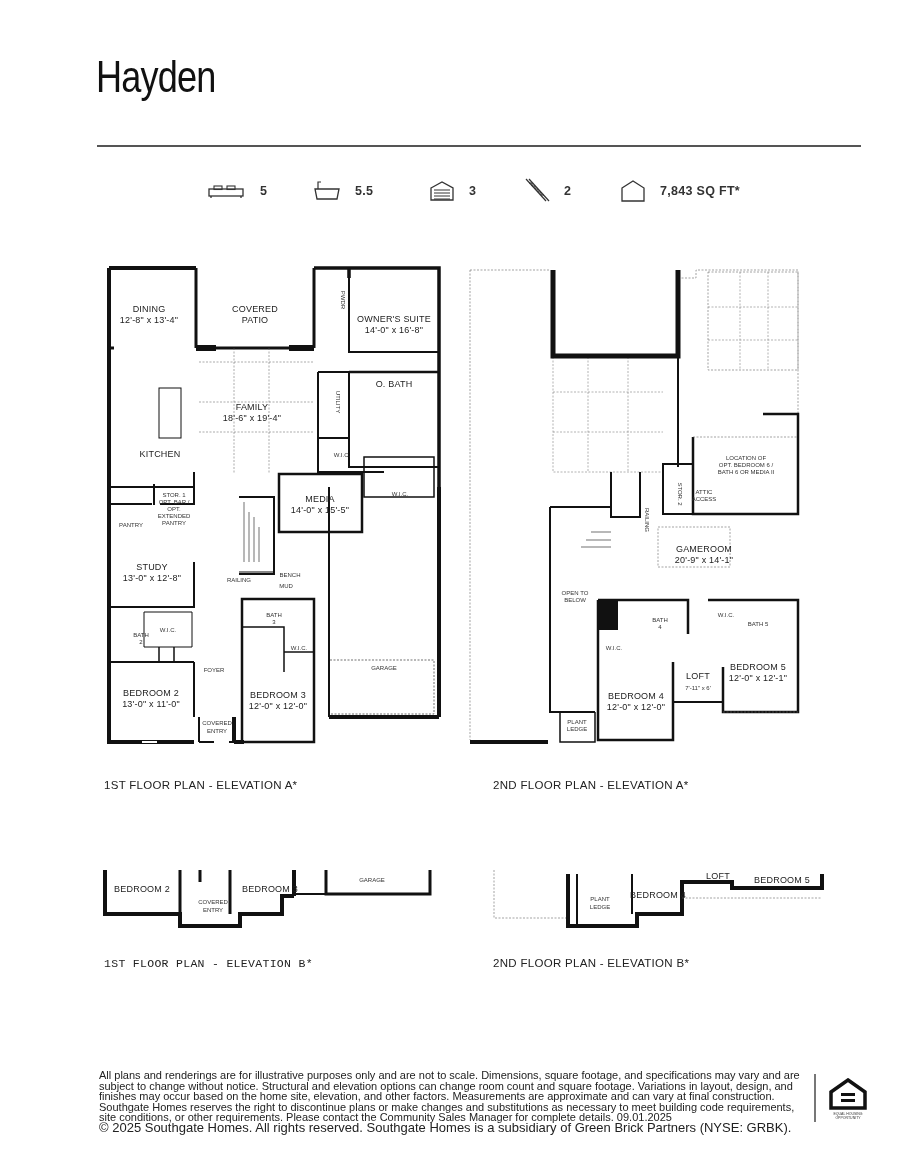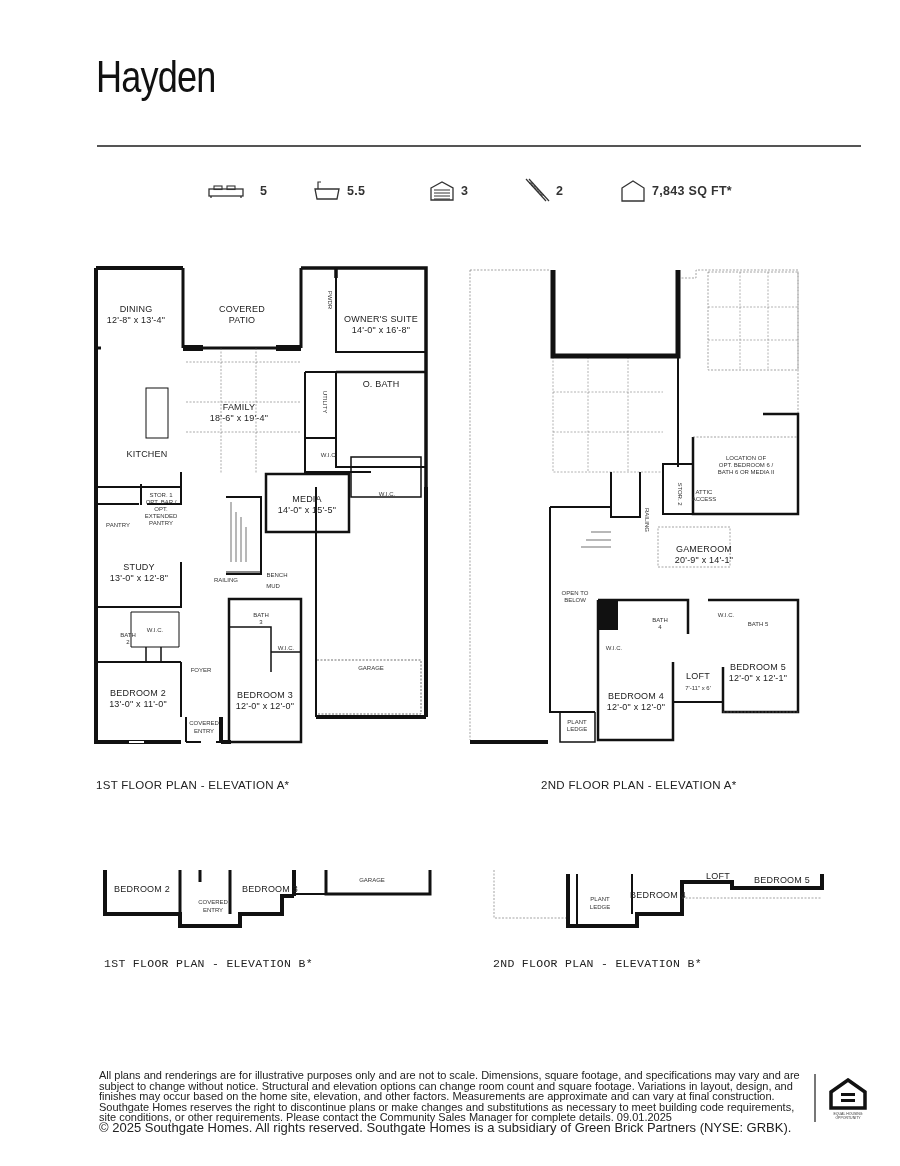--- a/index.html
+++ b/index.html
@@ -6,21 +6,21 @@
   html, body { width: 900px; height: 1166px; background: #ffffff; overflow: hidden; }
   body { position: relative; font-family: "Liberation Sans", sans-serif; color: #1a1a1a; }
 
   .title { position: absolute; left: 96px; top: 52px; font-family: "Liberation Sans", sans-serif;
            font-size: 44px; font-weight: 400; letter-spacing: -1px; transform: scaleX(0.82); transform-origin: left top; color: #111; }
   .rule { position: absolute; left: 97px; top: 145px; width: 764px; height: 1.5px; background: #555; }
 
   .specs { position: absolute; top: 176px; left: 0; width: 900px; height: 30px; }
   .spec { position: absolute; top: 0; display: flex; align-items: center; height: 30px; }
   .spec svg { display: block; }
-  .spec-val { font-size: 12.5px; font-weight: 700; color: #333; margin-left: 6px; letter-spacing: 0.3px; }
+  .spec-val { font-size: 12.5px; font-weight: 700; color: #333; margin-left: 14px; letter-spacing: 0.3px; }
 
   .plan { position: absolute; }
   .plan svg { display: block; overflow: visible; }
   .room-label { font-family: "Liberation Sans", sans-serif; font-size: 9px; fill: #222; text-anchor: middle; letter-spacing: 0.2px; }
   .room-small { font-family: "Liberation Sans", sans-serif; font-size: 6px; fill: #333; text-anchor: middle; }
 
   .caption { position: absolute; font-size: 11.5px; color: #222; letter-spacing: 0.3px; }
 
   .disclaimer { position: absolute; left: 99px; top: 1070px; width: 710px; font-size: 11px; line-height: 10.6px; color: #222; }
   .copyright { position: absolute; left: 99px; top: 1120px; width: 710px; font-size: 13px; color: #222; }
@@ -80,21 +80,21 @@
   <div class="spec" style="left:620px;">
     <span>
       <svg width="26" height="24" viewBox="0 0 26 24">
           <path d="M2 9 L13 2 L24 9 V22 H2 Z" fill="none" stroke="#333" stroke-width="1.3"></path>
         </svg>
     </span>
     <span class="spec-val">7,843 SQ FT*</span>
   </div>
 </div>
 
-<div class="plan" style="left:91px; top:262px;">
+<div class="plan" style="left:104px; top:262px;">
   <svg width="340" height="490" viewBox="0 0 340 490">
     <g stroke="#111" fill="none">
 
       <path d="M5 6 H92 M5 6 V480 H80" stroke-width="4"></path>
       <path d="M92 6 V86 M92 86 H210 M210 6 V86" stroke-width="3"></path>
       <path d="M92 86 H112 M185 86 H210" stroke-width="6"></path>
       <path d="M210 6 H245 V16 M245 6 H335 V225" stroke-width="3.5"></path>
       <path d="M335 225 V455 M225 455 H335" stroke-width="4"></path>
       <path d="M80 480 H90 M130 480 H140 M130 455 V480" stroke-width="4"></path>
 
@@ -178,21 +178,21 @@
     <text class="room-small" x="195" y="388">W.I.C.</text>
     <text class="room-small" x="280" y="408">GARAGE</text>
     <text class="room-label" x="47" y="434">BEDROOM 2</text>
     <text class="room-label" x="47" y="445">13'-0" x 11'-0"</text>
     <text class="room-label" x="174" y="436">BEDROOM 3</text>
     <text class="room-label" x="174" y="447">12'-0" x 12'-0"</text>
     <text class="room-small" x="113" y="463">COVERED</text>
     <text class="room-small" x="113" y="471">ENTRY</text>
   </svg>
 </div>
-<div class="caption" style="left:96px; top:779px;">1ST FLOOR PLAN - ELEVATION A*</div>
+<div class="caption" style="left:104px; top:779px;">1ST FLOOR PLAN - ELEVATION A*</div>
 
 <div class="plan" style="left:468px; top:262px;">
   <svg width="340" height="490" viewBox="0 0 340 490">
     <g stroke="#111" fill="none">
 
       <path d="M2 8 V478 M2 8 H82 M210 16 H228 V8 H330 V220" stroke-width="0.6" stroke-dasharray="2 1.5" stroke="#666"></path>
       <path d="M240 10 H330 V108 H240 Z" stroke-width="0.6" stroke-dasharray="2 1.5" stroke="#666"></path>
       <path d="M272 10 V108 M300 10 V108 M240 45 H330 M240 78 H330" stroke-width="0.5" stroke-dasharray="2 1.5" stroke="#666"></path>
       <path d="M85 95 V210 H195 M85 130 H195 M85 170 H195 M120 95 V210 M160 95 V210" stroke-width="0.5" stroke-dasharray="2 1.5" stroke="#666"></path>
 
@@ -239,21 +239,21 @@
     <text class="room-label" x="230" y="417">LOFT</text>
     <text class="room-small" x="230" y="428">7'-11" x 6'</text>
     <text class="room-label" x="168" y="437">BEDROOM 4</text>
     <text class="room-label" x="168" y="448">12'-0" x 12'-0"</text>
     <text class="room-label" x="290" y="408">BEDROOM 5</text>
     <text class="room-label" x="290" y="419">12'-0" x 12'-1"</text>
     <text class="room-small" x="109" y="462">PLANT</text>
     <text class="room-small" x="109" y="469">LEDGE</text>
   </svg>
 </div>
-<div class="caption" style="left:493px; top:779px;margin-left:48px;">2ND FLOOR PLAN - ELEVATION A*</div>
+<div class="caption" style="left:493px; top:779px;">2ND FLOOR PLAN - ELEVATION A*</div>
 
 <div class="plan" style="left:100px; top:866px;">
   <svg width="340" height="70" viewBox="0 0 340 70">
     <g stroke="#111" fill="none">
       <path d="M5 4 V48 H80 V60 H140 V48 H182 V30 H194 M194 4 V30" stroke-width="4"></path>
       <path d="M80 4 V48 M100 4 V16 M130 4 V48" stroke-width="3"></path>
       <path d="M226 4 V28 H330 V4" stroke-width="3"></path>
       <path d="M194 28 H226" stroke-width="2"></path>
       <path d="M194 4 V28" stroke-width="0.6" stroke-dasharray="2 1.5"></path>
     </g>
@@ -274,21 +274,21 @@
       <path d="M85 8 V60 M140 8 V48" stroke-width="2"></path>
       <path d="M190 32 H330" stroke-width="0.6" stroke-dasharray="2 1.5" stroke="#666"></path>
     </g>
     <text class="room-small" x="108" y="35">PLANT</text>
     <text class="room-small" x="108" y="43">LEDGE</text>
     <text class="room-label" x="166" y="32">BEDROOM 4</text>
     <text class="room-label" x="226" y="13">LOFT</text>
     <text class="room-label" x="290" y="17">BEDROOM 5</text>
   </svg>
 </div>
-<div class="caption" style="left:493px; top:957px;font-family:Liberation Mono, monospace;">2ND FLOOR PLAN - ELEVATION B*</div>
+<div class="caption" style="left:493px; top:957px;">2ND FLOOR PLAN - ELEVATION B*</div>
 
 <p class="disclaimer">All plans and renderings are for illustrative purposes only and are not to scale. Dimensions, square footage, and specifications may vary and are subject to change without notice. Structural and elevation options can change room count and square footage. Variations in layout, design, and finishes may occur based on the home site, elevation, and other factors. Measurements are approximate and can vary at final construction. Southgate Homes reserves the right to discontinue plans or make changes and substitutions as necessary to meet building code requirements, site conditions, or other requirements. Please contact the Community Sales Manager for complete details. 09.01.2025</p>
 <p class="copyright">© 2025 Southgate Homes. All rights reserved. Southgate Homes is a subsidiary of Green Brick Partners (NYSE: GRBK).</p>
 <div class="eho">
   <div class="eho-bar"></div>
   <svg style="position:absolute; left:14px; top:6px;" width="40" height="44" viewBox="0 0 40 44">
     <path d="M20 2 L37 14 V30 H3 V14 Z" fill="none" stroke="#111" stroke-width="3.5"></path>
     <rect x="13" y="15" width="14" height="3" fill="#111"></rect>
     <rect x="13" y="21" width="14" height="3" fill="#111"></rect>
     <text x="20" y="37" font-size="3.5" text-anchor="middle" fill="#333" font-family="Liberation Sans, sans-serif">EQUAL HOUSING</text>

